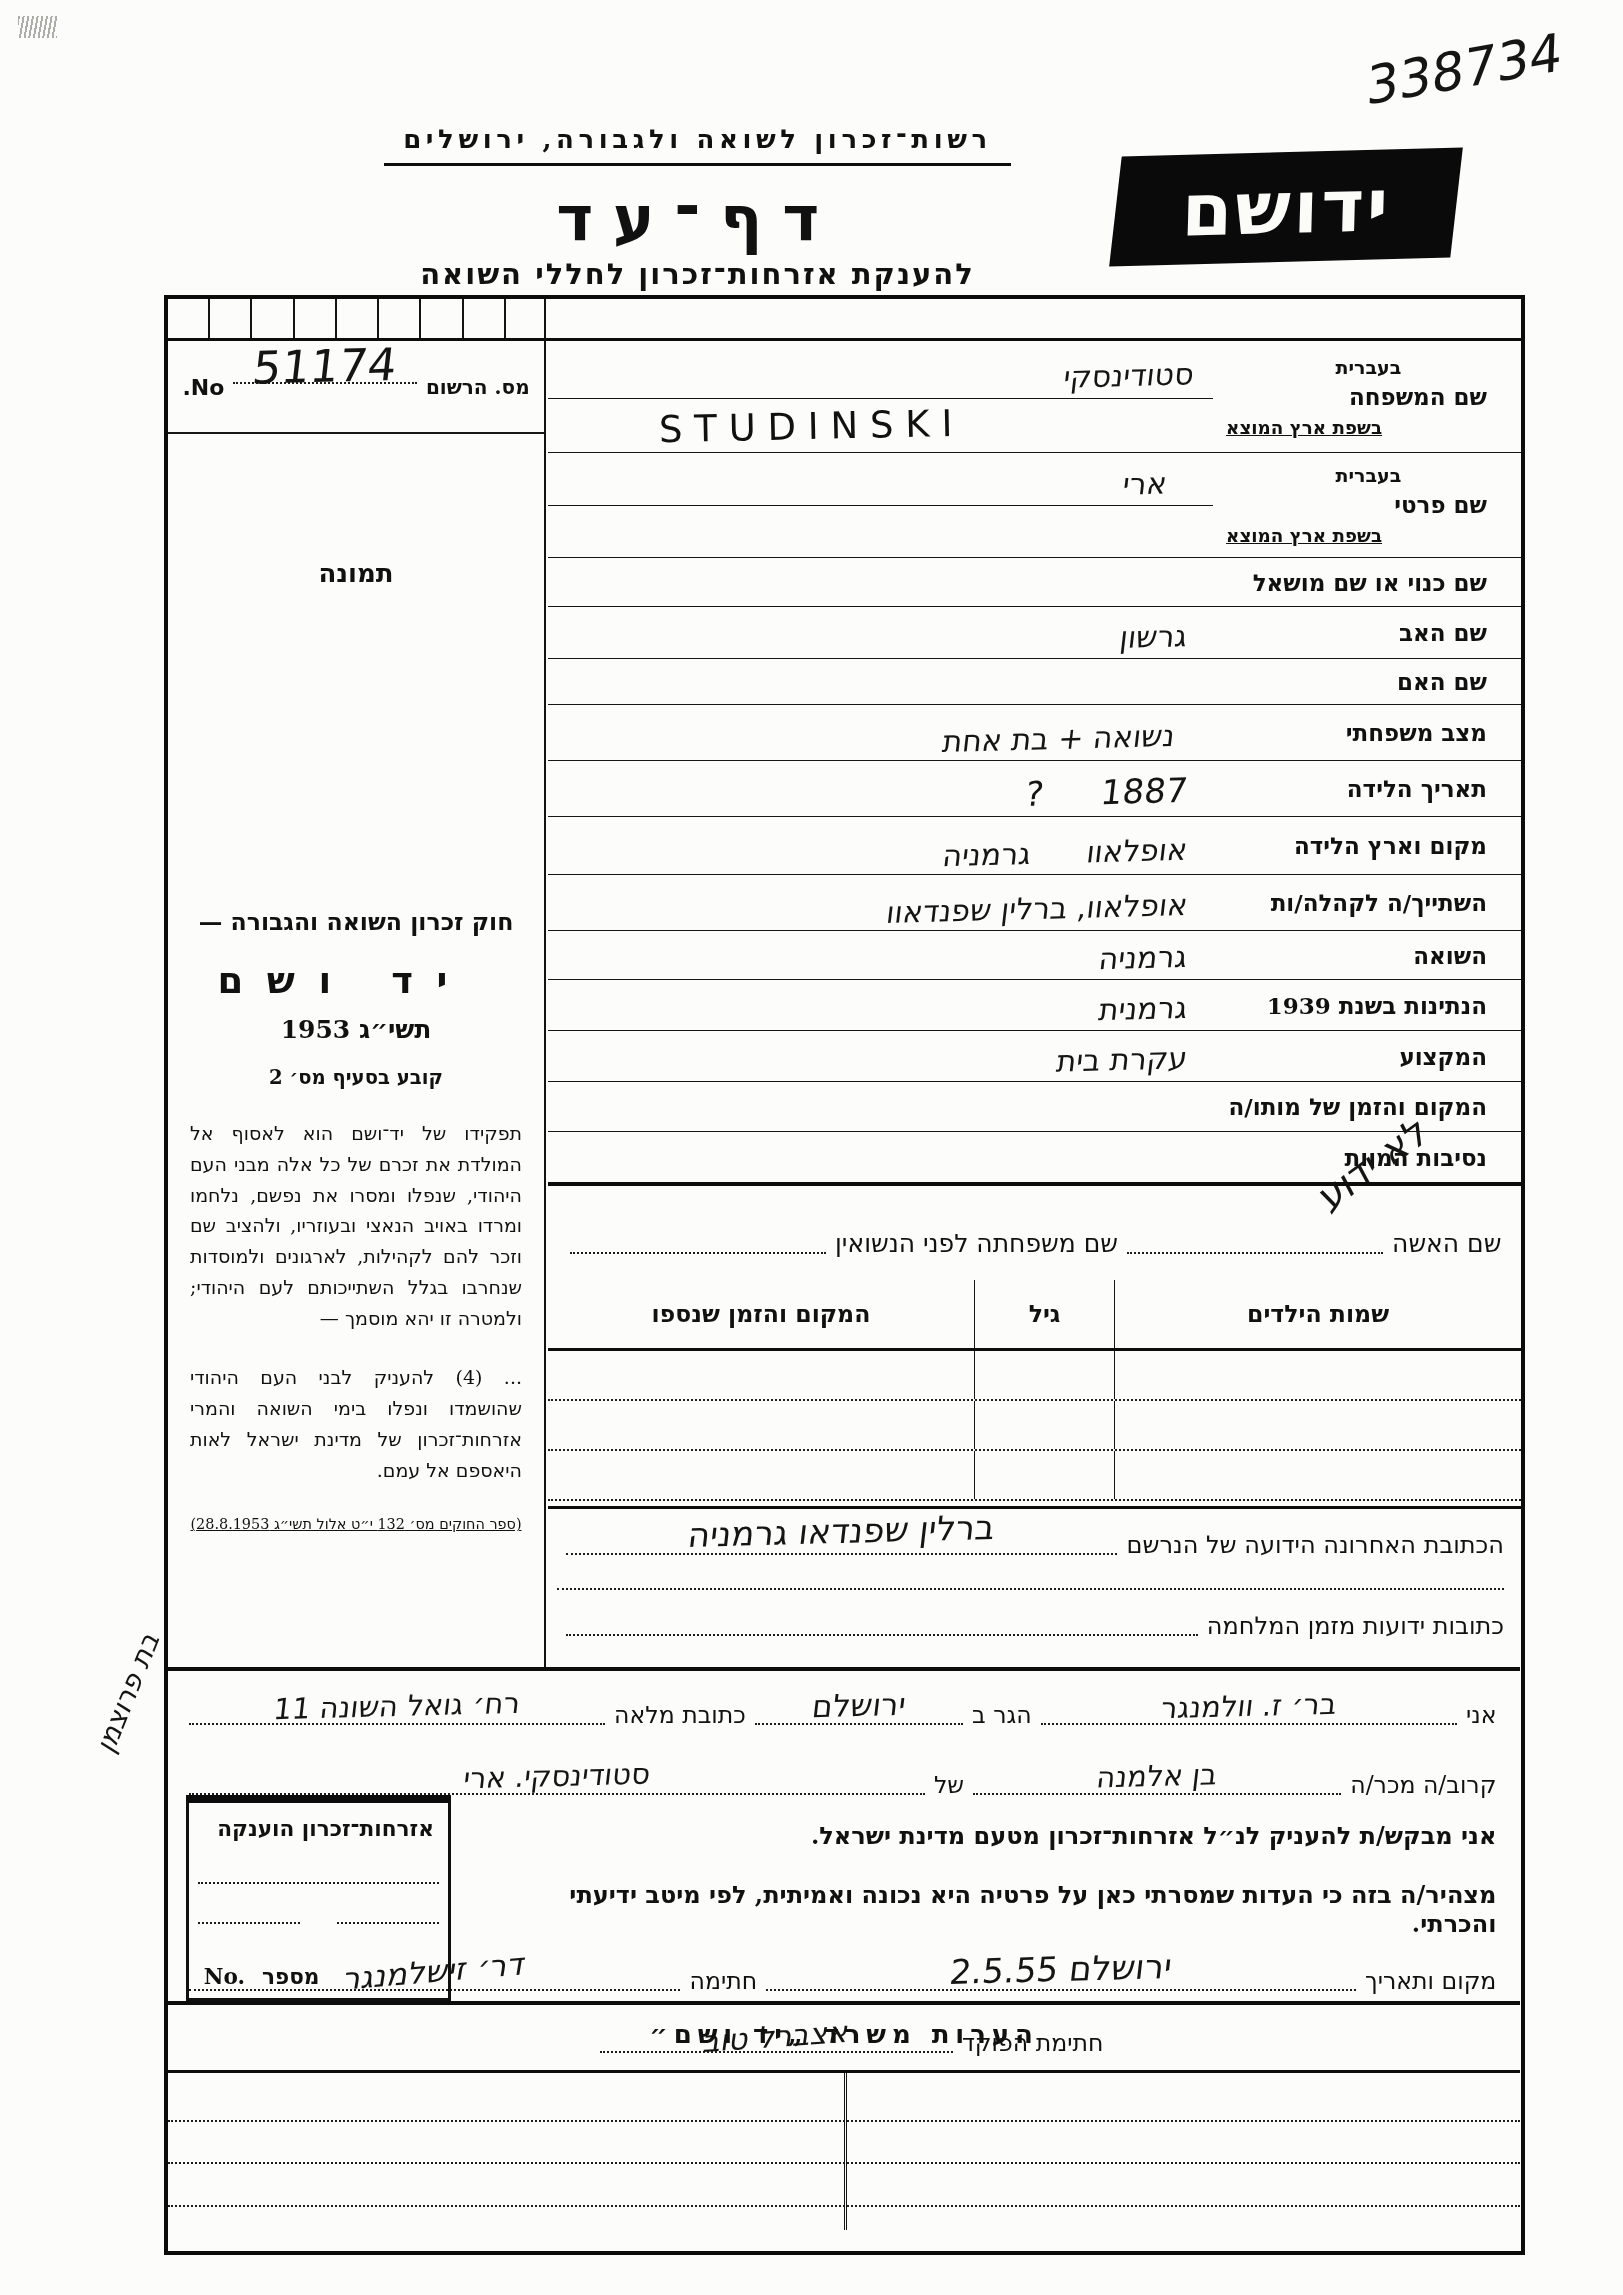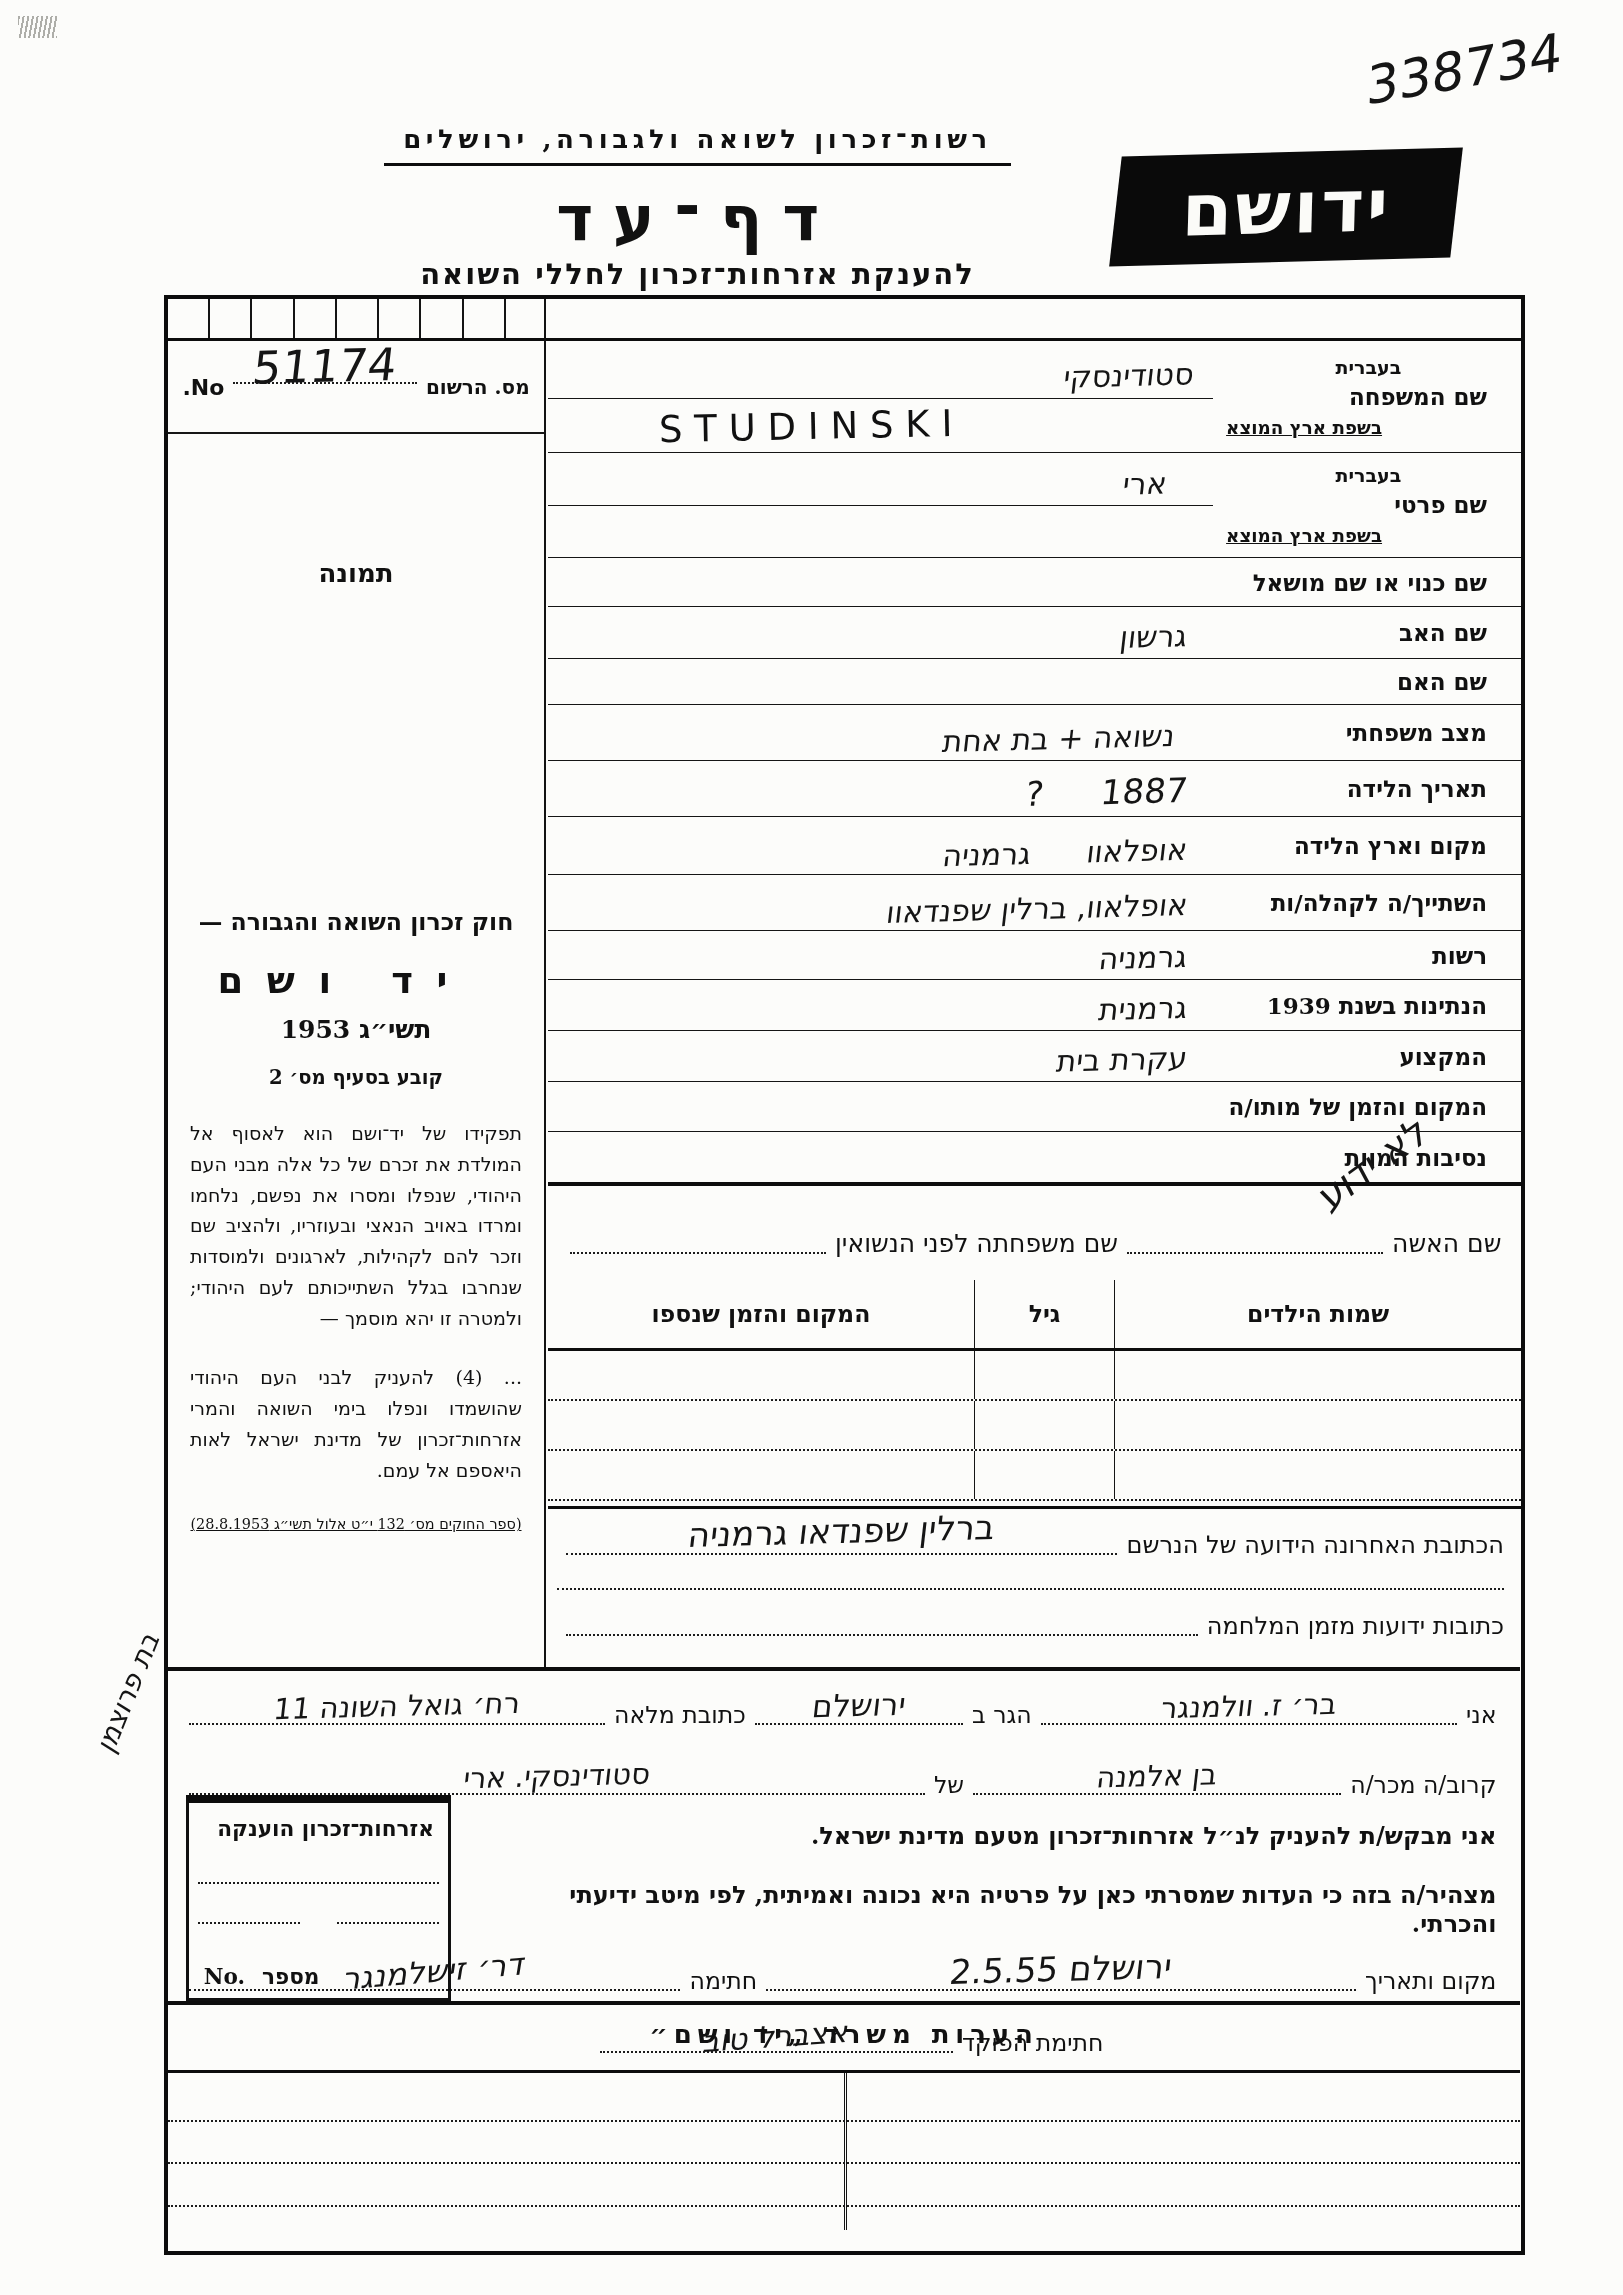--- a/index.html
+++ b/index.html
@@ -241,21 +241,21 @@
         <div class="label-col">
             <div class="label-main">השתייך/ה לקהלה/ות</div>
           </div>
         <div class="entry">
           <span class="val hand">אופלאוו, ברלין שפנדאוו</span>
         </div>
       </div>
 
       <div class="frow" style="height:49px;">
         <div class="label-col">
-            <div class="label-main">רשות</div>
+            <div class="label-main">השואה</div>
           </div>
         <div class="entry">
           <span class="val hand">גרמניה</span>
         </div>
       </div>
 
       <div class="frow" style="height:51px;">
         <div class="label-col">
             <div class="label-main">הנתינות בשנת 1939</div>
           </div>

